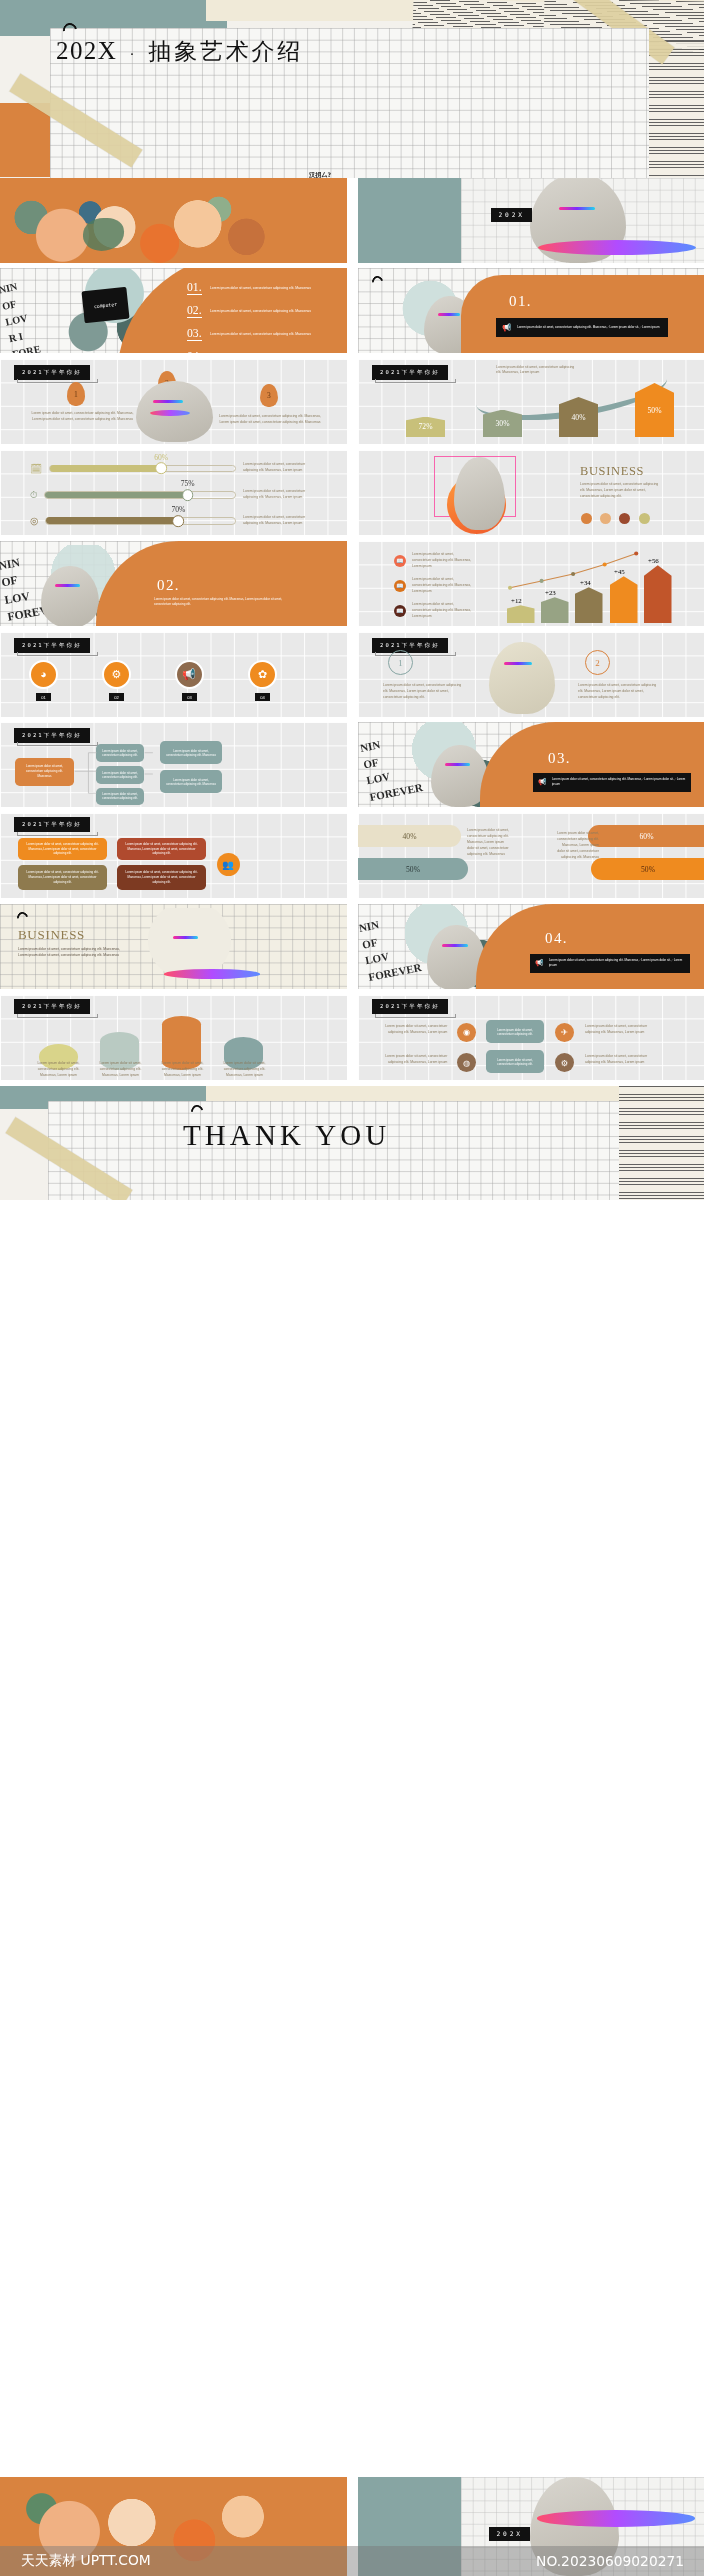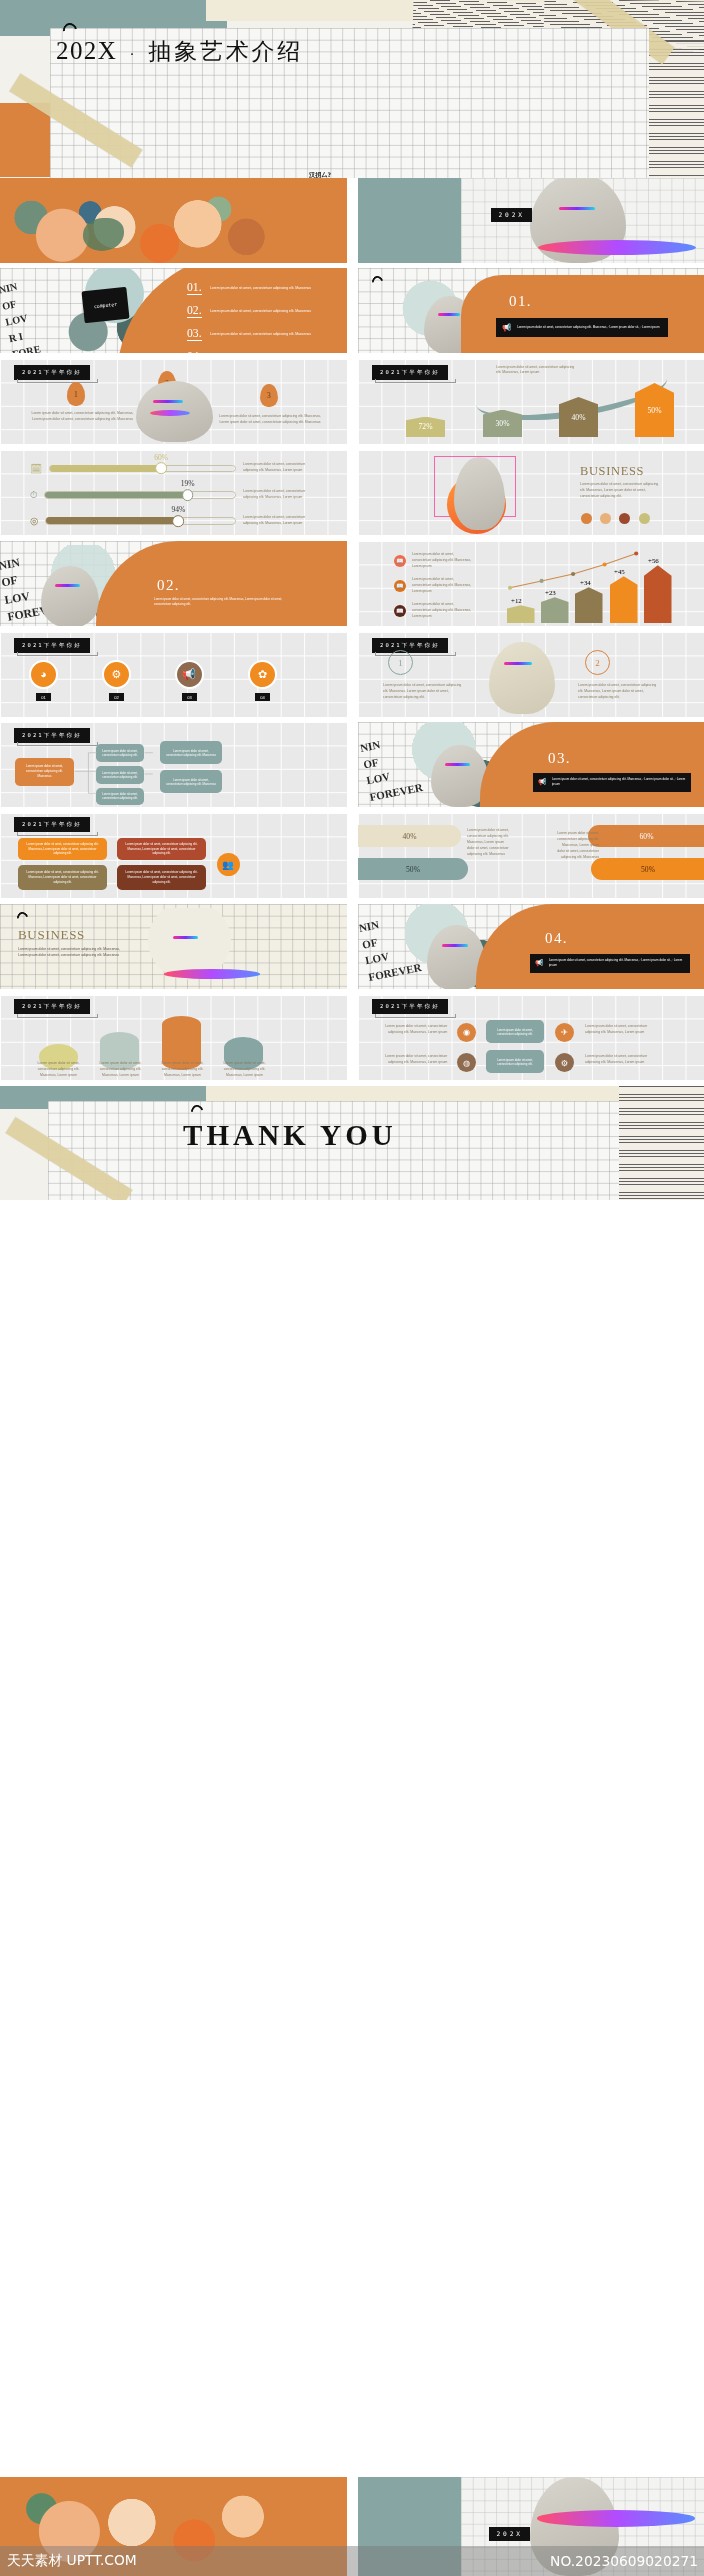--- a/index.html
+++ b/index.html
@@ -127,21 +127,21 @@
 
   
   .thanks{
     font-family:"Liberation Serif", serif; font-size:29px; letter-spacing:4.1px; color:#111;
   }
 
   
   .footer{
     position:absolute; left:0; bottom:0; width:705px; height:30px;
     display:flex; align-items:center; justify-content:space-between;
-    padding:0 7px; color:#fff; font-size:13.8px;
+    padding:0 21px; color:#fff; font-size:13.8px;
     background:rgba(120,120,120,.45);
     font-family:"DejaVu Sans", sans-serif;
   }
 
   
   .news{
     position:absolute; background:#f3efe6;
     background-image:repeating-linear-gradient(to bottom, #4a4a4a 0 0.7px, transparent 0.7px 2.8px);
     opacity:.85;
   }
@@ -335,31 +335,31 @@
         <div class="slider-val" style="left:60%;color:#c8c07a;">60%</div>
       </div>
       <span class="lorem" style="width:76px;">Lorem ipsum dolor sit amet, consectetuer adipiscing elit. Maecenas, Lorem ipsum</span>
     </div>
 
     <div style="position:absolute;left:30px;top:39px;width:289px;display:flex;align-items:center;gap:6.9px;">
       <span style="font-size:9.6px;color:#8a9c7e;">⏱</span>
       <div class="slider-track" style="flex:1;">
         <div class="slider-fill" style="width:75%;background:#8a9c7e;"></div>
         <div class="slider-knob" style="left:75%;border:0.7px solid #8a9c7e;"></div>
-        <div class="slider-val" style="left:75%;color:#3a3a3a;">19%</div>
+        <div class="slider-val" style="left:75%;color:#3a3a3a;">75%</div>
       </div>
       <span class="lorem" style="width:76px;">Lorem ipsum dolor sit amet, consectetuer adipiscing elit. Maecenas, Lorem ipsum</span>
     </div>
 
     <div style="position:absolute;left:30px;top:65px;width:289px;display:flex;align-items:center;gap:6.9px;">
       <span style="font-size:9.6px;color:#8e7a4e;">◎</span>
       <div class="slider-track" style="flex:1;">
         <div class="slider-fill" style="width:70%;background:#8e7a4e;"></div>
         <div class="slider-knob" style="left:70%;border:0.7px solid #8e7a4e;"></div>
-        <div class="slider-val" style="left:70%;color:#3a3a3a;">94%</div>
+        <div class="slider-val" style="left:70%;color:#3a3a3a;">70%</div>
       </div>
       <span class="lorem" style="width:76px;">Lorem ipsum dolor sit amet, consectetuer adipiscing elit. Maecenas, Lorem ipsum</span>
     </div>
   </div>
 
   <div class="slide s-right" style="top:450px;height:85px;">
     <div class="grid-bg" style="position:absolute;inset:0;"></div>
     <div style="position:absolute;left:76px;top:5.5px;width:0;height:0;border-left:41px solid transparent;border-right:41px solid transparent;border-bottom:61px solid transparent;
          filter:drop-shadow(0 0 0 #ff2d95);outline:1.4px solid #ff2d95;outline-offset:-1.4px;opacity:.7;"></div>
     <div style="position:absolute;left:89px;top:25px;width:59px;height:59px;border-radius:50%;background:linear-gradient(160deg,#ff9a3c,#ef5b2b);"></div>
@@ -606,21 +606,21 @@
     </div>
     <div class="pill-card" style="position:absolute;left:128px;top:55px;width:58px;height:23.4px;background:#87a5a3;font-size:2.9px;">
       <span>Lorem ipsum dolor sit amet, consectetuer adipiscing elit.</span>
     </div>
     <div class="lorem" style="position:absolute;left:23.4px;top:29px;width:66px;text-align:right;">Lorem ipsum dolor sit amet, consectetuer adipiscing elit. Maecenas, Lorem ipsum</div>
     <div class="lorem" style="position:absolute;left:23.4px;top:59px;width:66px;text-align:right;">Lorem ipsum dolor sit amet, consectetuer adipiscing elit. Maecenas, Lorem ipsum</div>
     <div class="lorem" style="position:absolute;left:227px;top:29px;width:66px;">Lorem ipsum dolor sit amet, consectetuer adipiscing elit. Maecenas, Lorem ipsum</div>
     <div class="lorem" style="position:absolute;left:227px;top:59px;width:66px;">Lorem ipsum dolor sit amet, consectetuer adipiscing elit. Maecenas, Lorem ipsum</div>
   </div>
 
-  <div class="slide s-full" style="top:1086px;height:114px;background:#f3f1ec;font-weight:bold;">
+  <div class="slide s-full" style="top:1086px;height:114px;background:#f3f1ec;">
     <div class="blk-teal" style="position:absolute;left:0;top:0;width:227px;height:23.4px;"></div>
     <div class="blk-cream" style="position:absolute;left:206px;top:0;width:498px;height:16.5px;"></div>
     <div class="news" style="left:619px;top:0;width:85px;height:114px;"></div>
     <div class="torn" style="left:48px;top:15px;width:571px;height:99px;">
       <div class="grid-bg fine" style="position:absolute;inset:0;"></div>
     </div>
     <div class="tape" style="left:0;top:66px;width:138px;height:19px;transform:rotate(32deg);"></div>
     <div class="hook" style="left:191px;top:19px;width:12.4px;height:12.4px;transform:rotate(35deg);"></div>
     <div class="thanks" style="position:absolute;left:183px;top:33px;">THANK YOU</div>
   </div>

